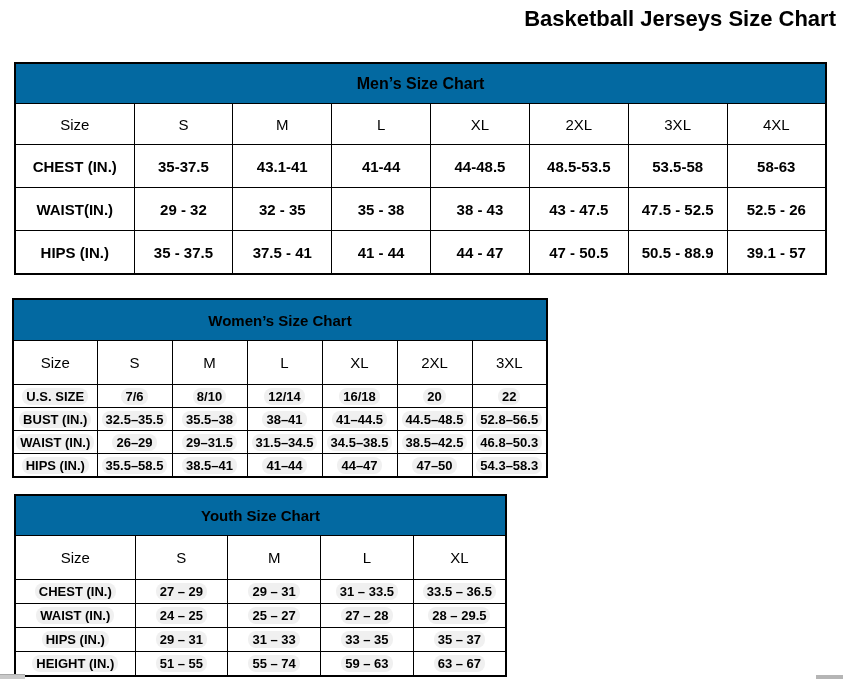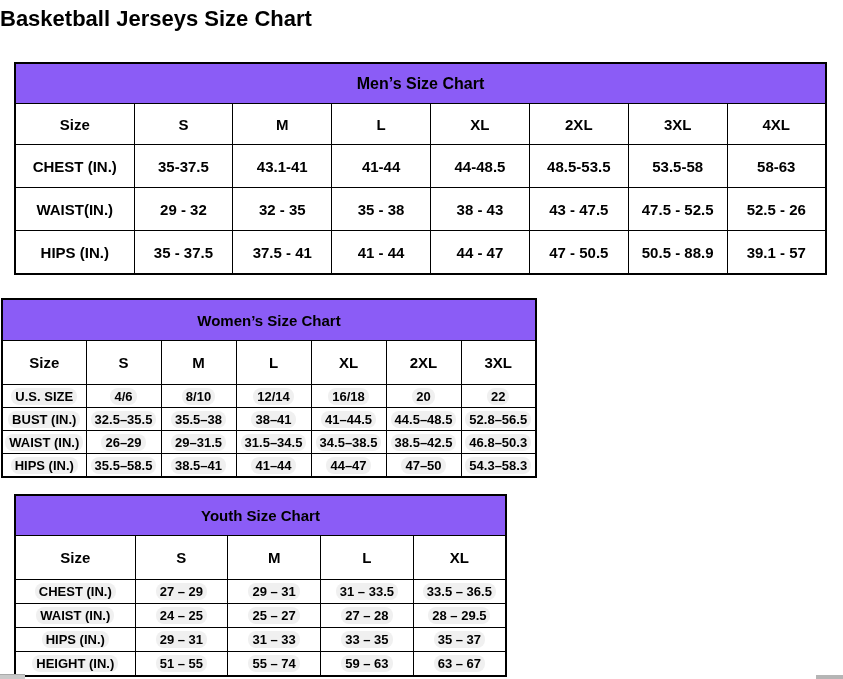--- a/index.html
+++ b/index.html
@@ -1,38 +1,38 @@
 <!DOCTYPE html>
 <html><head>
 <meta charset="utf-8">
 <style>
   html,body{margin:0;padding:0;background:#ffffff;}
   #page{position:relative;width:843px;height:679px;background:#ffffff;overflow:hidden;
         font-family:"Liberation Sans",sans-serif;color:#000;}
-  .page-title{position:absolute;left:0;top:6px;width:836px;text-align:left;
+  .page-title{position:absolute;left:0;top:6px;width:836px;text-align:right;
         font-size:22px;font-weight:bold;letter-spacing:0px;}
 
   table.size-table{border-collapse:collapse;table-layout:fixed;position:absolute;
         border:2px solid #000;background:#fff;}
   table.size-table th,table.size-table td{border:1.5px solid #000;text-align:center;
         vertical-align:middle;padding:0;overflow:hidden;white-space:nowrap;}
-  .chart-header{background:#8b5cf6;font-weight:bold;font-size:16px;}
-  .size-row th{font-weight:bold;font-size:15px;}
+  .chart-header{background:#0369a1;font-weight:bold;font-size:16px;}
+  .size-row th{font-weight:normal;font-size:15px;}
   .label-cell{font-weight:bold;}
   .value-cell{font-weight:bold;}
 
   
   #men-table{left:14px;top:62px;width:813px;}
   #men-table .chart-header{height:39px;}
   #men-table .size-row th{height:40px;}
   #men-table tr.data-row td{height:42px;font-size:15px;}
   #men-table .label-cell{font-size:14px;}
 
   
-  #women-table{left:1px;top:298px;width:536px;}
+  #women-table{left:12px;top:298px;width:536px;}
   #women-table .chart-header{height:40px;font-size:15px;}
   #women-table .size-row th{height:43px;}
   #women-table tr.data-row td{height:22px;font-size:13px;}
   #women-table .label-cell{font-size:11.5px;}
 
   
   #youth-table{left:14px;top:494px;width:493px;}
   #youth-table .chart-header{height:39px;font-size:15px;}
   #youth-table .size-row th{height:43px;}
   #youth-table tr.data-row td{height:23px;font-size:13px;}
@@ -129,21 +129,21 @@
       <th>Size</th>
       <th>S</th>
       <th>M</th>
       <th>L</th>
       <th>XL</th>
       <th>2XL</th>
       <th>3XL</th>
     </tr>
     <tr class="data-row">
       <td class="label-cell"><span class="hl">U.S. SIZE</span></td>
-      <td class="value-cell"><span class="hl">4/6</span></td>
+      <td class="value-cell"><span class="hl">7/6</span></td>
       <td class="value-cell"><span class="hl">8/10</span></td>
       <td class="value-cell"><span class="hl">12/14</span></td>
       <td class="value-cell"><span class="hl">16/18</span></td>
       <td class="value-cell"><span class="hl">20</span></td>
       <td class="value-cell"><span class="hl">22</span></td>
     </tr>
     <tr class="data-row">
       <td class="label-cell"><span class="hl">BUST (IN.)</span></td>
       <td class="value-cell"><span class="hl">32.5–35.5</span></td>
       <td class="value-cell"><span class="hl">35.5–38</span></td>

